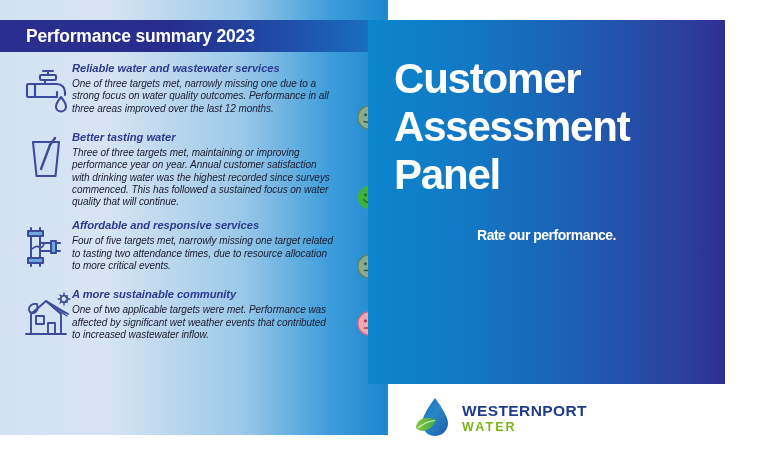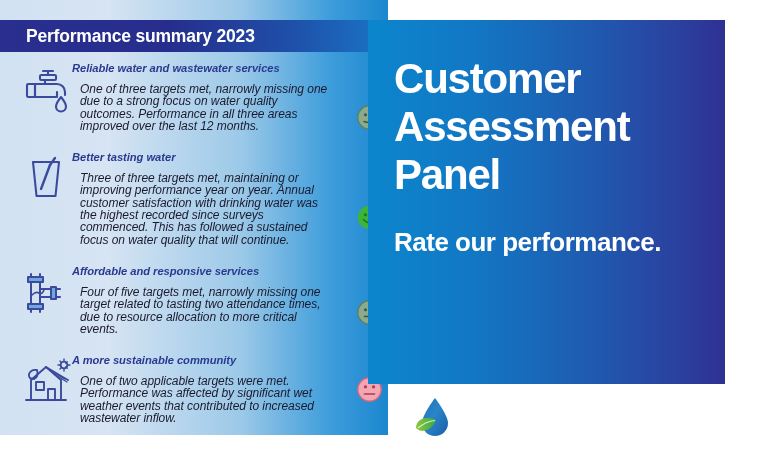--- a/index.html
+++ b/index.html
@@ -86,23 +86,23 @@
     color: #2b3990;
     font-size: 11.2px;
     font-weight: bold;
     line-height: 13px;
     margin: 0 0 3px 0;
     letter-spacing: -0.05px;
   }
 
   .sec-text {
     color: #1a1a2e;
-    font-size: 12px;
+    font-size: 10px;
     line-height: 12.3px;
-    margin: 8px;
+    margin: 0;
     letter-spacing: -0.05px;
   }
 
   .face {
     position: absolute;
     right: 5px;
     width: 27px;
     height: 27px;
     border-radius: 50%;
   }
@@ -126,24 +126,25 @@
   .big-title {
     color: #ffffff;
     font-size: 42px;
     font-weight: bold;
     line-height: 48px;
     letter-spacing: -1.2px;
     margin: 0;
   }
   .sub-title {
     color: #ffffff;
-    font-size: 26px;
+    font-size: 14px;
     font-weight: bold;
     letter-spacing: -0.5px;
     margin: 28px 0 0 0;
+    text-align: center;
   }
 
   
   .logo {
     position: absolute;
     left: 414px;
     top: 396px;
     display: flex;
     align-items: center;
   }
@@ -308,15 +309,19 @@
           <linearGradient id="leafGrad" x1="0" y1="0" x2="1" y2="0">
             <stop offset="0%" stop-color="#8cc63f"></stop>
             <stop offset="100%" stop-color="#39a845"></stop>
           </linearGradient>
         </defs>
         <path d="M21 2 C21 2 34 19 34 27 a13 13 0 0 1 -26 0 C8 19 21 2 21 2 z" fill="url(#dropGrad)"></path>
         <path d="M2 32 C2 22 14 20 22 24 C18 34 8 38 2 32 z" fill="url(#leafGrad)"></path>
         <path d="M4 32 C10 27 16 25 21 24.5" fill="none" stroke="#ffffff" stroke-width="1.1" opacity="0.75"></path>
       </svg>
     </div>
+    <div class="logo-words">
+      <span class="logo-top">WESTERNPORT</span>
+      <span class="logo-bottom">WATER</span>
+    </div>
   </div>
 
 </div>
 
 </body></html>

